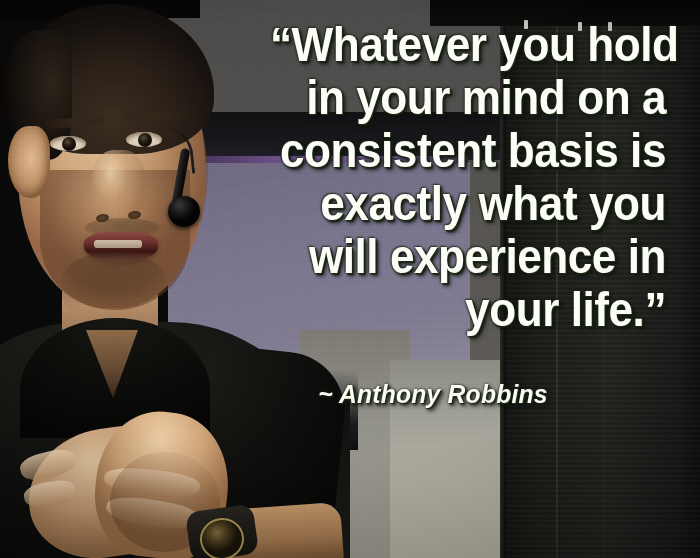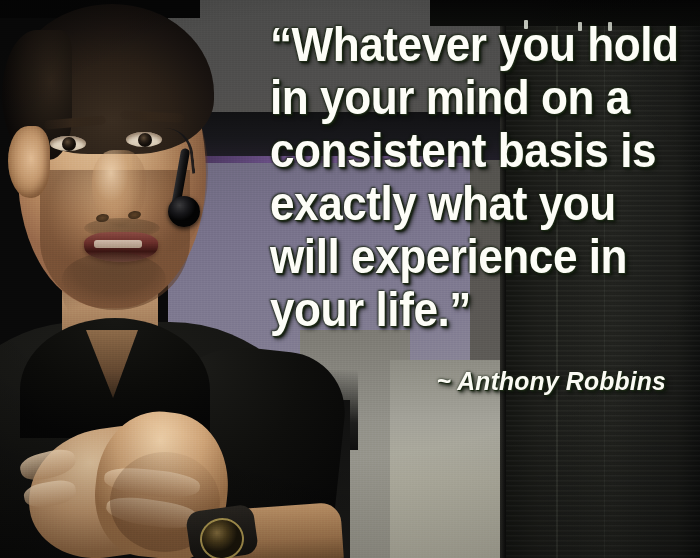--- a/index.html
+++ b/index.html
@@ -256,42 +256,43 @@
   }
   .forearm{
     position:absolute;left:222px;top:506px;width:120px;height:56px;
     background:linear-gradient(180deg,#c69a6d 0%,#a87c52 60%,#7c5836 100%);
     border-radius:30px 20px 0 0;transform:rotate(-4deg);
   }
 
   
   #quote{
     position:absolute;left:226px;top:18px;width:440px;
+    text-align:right;
     z-index:30;
   }
   .qline{
     font-family:"Liberation Sans","DejaVu Sans",sans-serif;
     font-weight:bold;
     font-size:49px;
     line-height:53px;
     letter-spacing:-0.5px;
     color:#fdfdf7;
     transform:scaleX(.90);
     transform-origin:100% 50%;
     white-space:nowrap;
     text-shadow:
        0 0 3px #1d2a16,
        1px 1px 0 #1d2a16,
        2px 2px 2px rgba(18,26,14,.95),
        3px 3px 5px rgba(12,18,10,.8),
       -1px -1px 2px rgba(26,36,20,.7);
   }
   #attrib{
-    position:absolute;left:300px;top:366px;width:366px;
-    text-align:right;z-index:30;
+    position:absolute;left:300px;top:379px;width:366px;
+    z-index:30;
   }
   .aline{
     font-family:"Liberation Sans","DejaVu Sans",sans-serif;
     font-weight:bold;font-style:italic;
     font-size:26px;line-height:30px;
     letter-spacing:.2px;
     color:#fbfbf4;
     transform:scaleX(.95);
     transform-origin:100% 50%;
     white-space:nowrap;

